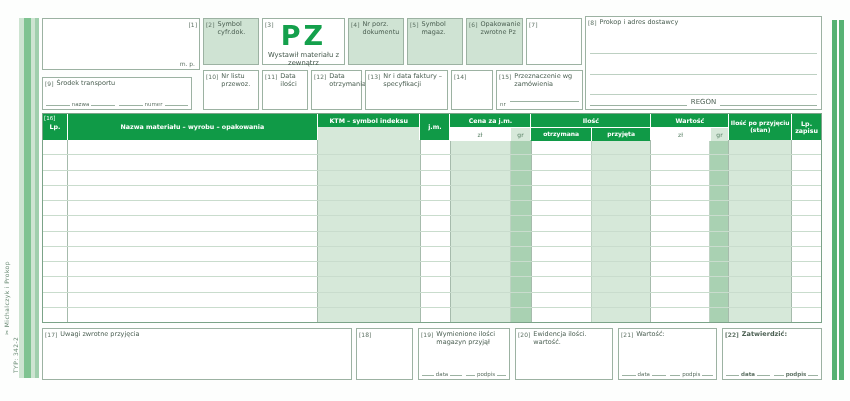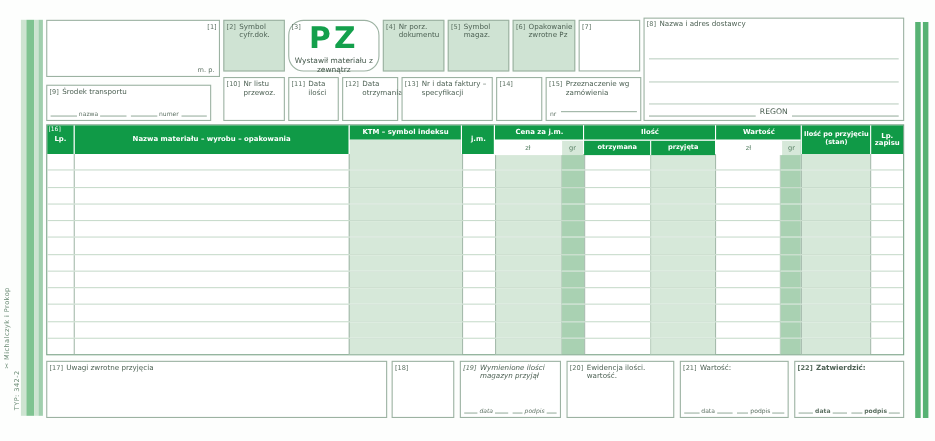--- a/index.html
+++ b/index.html
@@ -95,21 +95,21 @@
   <span class="mp">m. p.</span>
 </div>
 
 <div class="box fill" style="left:203px;top:18px;width:56px;height:47px;">
   <div class="lbl">
       <span class="num">[2]</span>
       <span class="txt">Symbol cyfr.dok.</span>
     </div>
 </div>
 
-<div class="box" style="left:262px;top:18px;width:83px;height:47px;border-radius:14px;">
+<div class="box" style="left:262px;top:18px;width:83px;height:47px;">
   <div class="lbl" style="position:absolute;left:0;top:0;">
       <span class="num">[3]</span>
     </div>
   <div class="pz-code">PZ</div>
   <div class="pz-sub">Wystawił materiału z zewnątrz</div>
 </div>
 
 <div class="box fill" style="left:348px;top:18px;width:56px;height:47px;">
   <div class="lbl">
       <span class="num">[4]</span>
@@ -133,21 +133,21 @@
 
 <div class="box" style="left:526px;top:18px;width:56px;height:47px;">
   <div class="lbl">
       <span class="num">[7]</span>
     </div>
 </div>
 
 <div class="box" style="left:585px;top:16px;width:237px;height:94px;">
   <div class="lbl">
       <span class="num">[8]</span>
-      <span class="txt">Nazwa i adres dostawcy</span>
+      <span class="txt">Prokop i adres dostawcy</span>
     </div>
   <div class="addr-line" style="top:36px;"></div>
   <div class="addr-line" style="top:57px;"></div>
   <div class="addr-line" style="top:77px;"></div>
   <div class="regon-row">
     <span class="hline"></span>
     <span>REGON</span>
     <span class="hline"></span>
   </div>
 </div>
@@ -441,21 +441,21 @@
       <span class="txt">Uwagi zwrotne przyjęcia</span>
     </div>
 </div>
 
 <div class="box fbox" style="left:356px;width:57px;">
   <div class="lbl">
       <span class="num">[18]</span>
     </div>
 </div>
 
-<div class="box fbox" style="left:418px;width:92px;font-style:italic;">
+<div class="box fbox" style="left:418px;width:92px;">
   <div class="lbl">
       <span class="num">[19]</span>
       <span class="txt">Wymienione ilości magazyn przyjął</span>
     </div>
   <div class="sig">
     <span class="sigseg">
         <span class="sigline"></span>
         <span>data</span>
         <span class="sigline"></span>
       </span>

